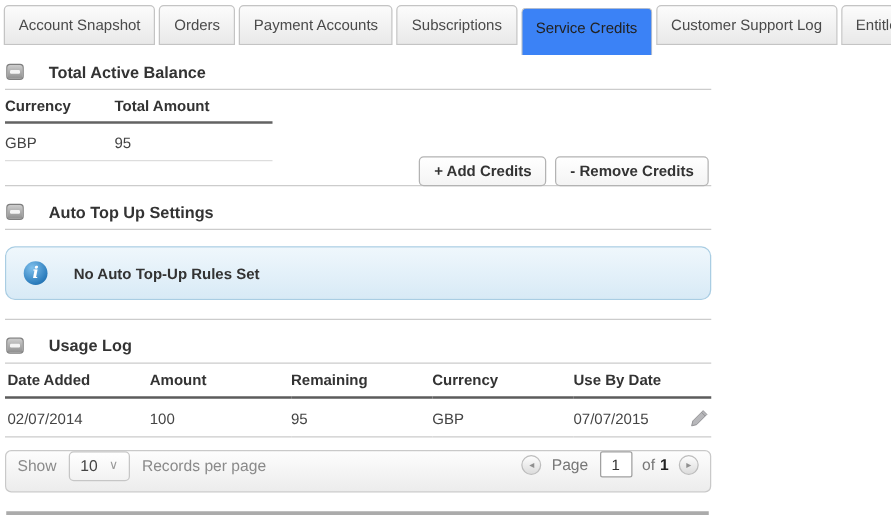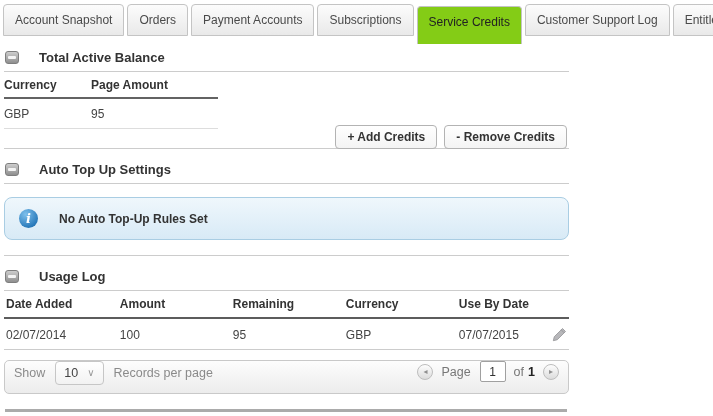--- a/index.html
+++ b/index.html
@@ -14,21 +14,21 @@
   
   .tabbar { display: flex; align-items: flex-end; gap: 3px; padding: 4px 3px 0 3px; }
   .tab {
     background: linear-gradient(#fcfcfc, #e9e9e9);
     border: 1px solid #c4c4c4;
     border-radius: 4px 4px 0 0;
     padding: 8px 11px; color: #4a4a4a; white-space: nowrap;
     cursor: default;
   }
   .tab.active {
-    background: #84cc16; border-bottom: none; color: #222;
+    background: #3b82f6; border-bottom: none; color: #222;
     padding-bottom: 15px; margin-bottom: -8px; position: relative; z-index: 2; text-align: right;
   }
 
   
   .content { padding: 14px 5px 0 4px; position: relative; }
   .sec-header { display: flex; align-items: center; gap: 20px;
     padding: 0 0 6px 1px; border-bottom: 1px solid #ccc; }
   .sec-title { font-size: 13px; font-weight: bold; color: #333; }
   .minus-box {
     width: 14px; height: 13px; border-radius: 3px;
@@ -142,21 +142,21 @@
       <span class="minus-box">
           <span class="minus-bar"></span>
         </span>
       <span class="sec-title">Total Active Balance</span>
     </div>
 
     <table class="balance-table">
       <thead>
         <tr>
           <th>Currency</th>
-          <th>Page Amount</th>
+          <th>Total Amount</th>
         </tr>
       </thead>
       <tbody>
         <tr>
           <td>GBP</td>
           <td>95</td>
         </tr>
       </tbody>
     </table>
 

